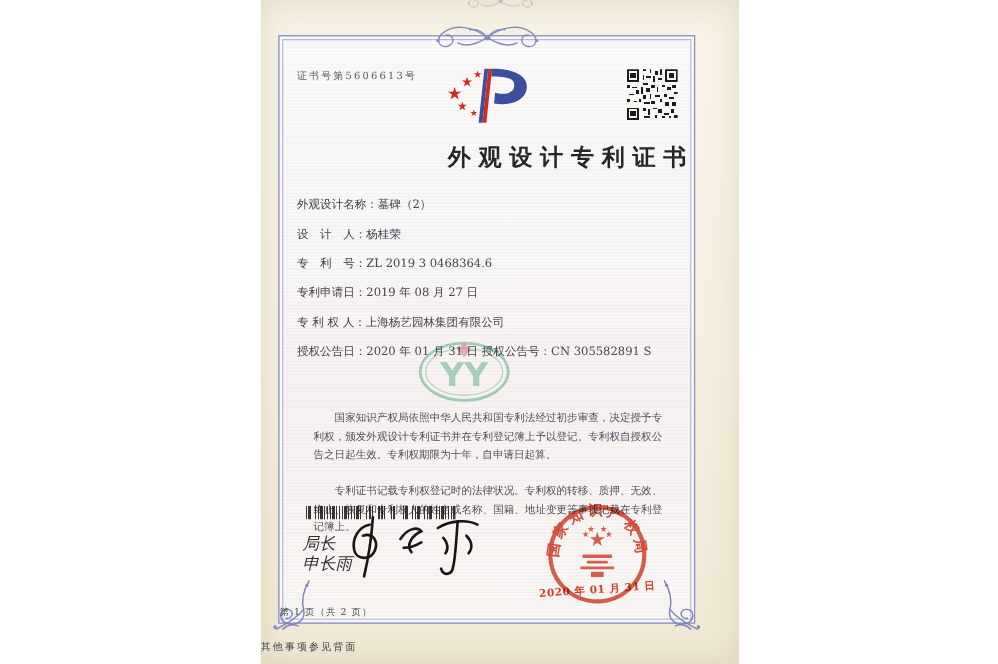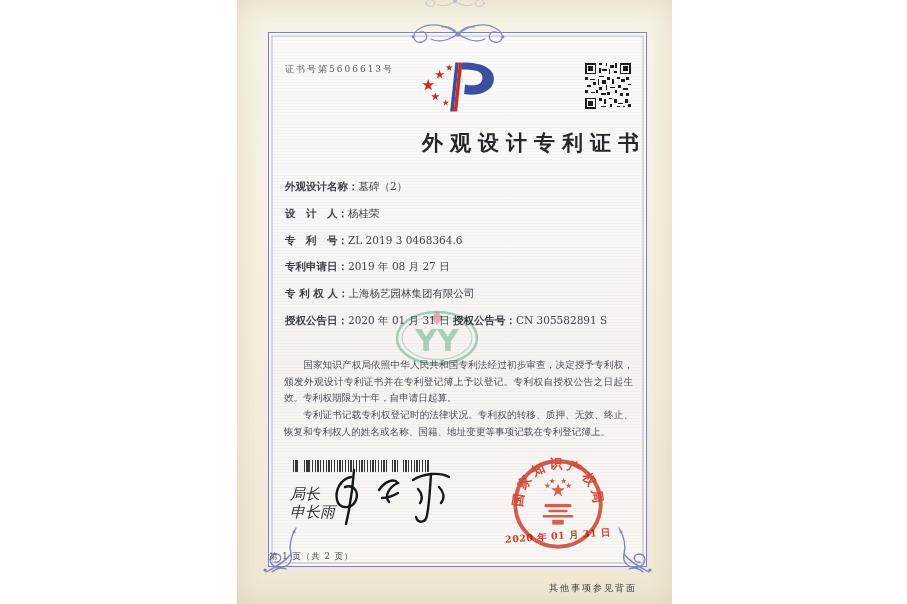--- a/index.html
+++ b/index.html
@@ -1,47 +1,47 @@
 <!DOCTYPE html>
 <html><head>
 <meta charset="utf-8">
 <style>
   html,body{margin:0;padding:0;}
   body{width:907px;height:604px;background:#ffffff;position:relative;overflow:hidden;
        font-family:"DejaVu Serif","Liberation Serif",serif;}
   .photo{position:absolute;left:237px;top:0;width:435px;height:604px;
          background:linear-gradient(180deg,#f6f1e2 0%,#f7f3e6 8%,#f5efdf 55%,#efe8d4 100%);
          box-shadow:inset 0 0 28px rgba(190,175,135,.35);overflow:hidden;}
-  .cert{position:absolute;left:31px;top:32px;width:377px;height:533px;
+  .cert{position:absolute;left:16px;top:32px;width:377px;height:533px;
         border:1.6px solid #7d81bb;box-shadow:inset 0 0 0 2.5px rgba(255,255,255,.9),inset 0 0 0 3.5px rgba(125,129,187,.55);
         background:
           repeating-linear-gradient(0deg,rgba(150,130,190,.05) 0 1px,rgba(0,0,0,0) 1px 3px),
           linear-gradient(180deg,#fbfaf8 0%,#f8f6f6 40%,#f7f2f0 62%,#f9f7f3 100%);}
   .certno{position:absolute;left:16px;top:30px;font-size:9px;letter-spacing:2px;color:#5a5a60;}
   .logo{position:absolute;left:50%;top:26px;transform:translateX(-50%);}
   .qr{position:absolute;right:15px;top:30px;width:46px;height:46px;}
   .title{position:absolute;left:0;right:0;top:96px;text-align:right;
          font-size:21px;font-weight:bold;letter-spacing:7px;color:#26262a;text-indent:7px;}
   .fields{position:absolute;left:16px;right:14px;top:146px;font-size:10.5px;color:#44444c;}
   .frow{height:26.8px;line-height:14px;white-space:nowrap;}
-  .frow .lab{color:#3f3f47;font-weight:bold;}
+  .frow .lab{color:#3f3f47;}
   .frow.dual .pair2{}
   .paras{position:absolute;left:15px;right:13px;top:324px;font-size:9.6px;line-height:1.74;
          color:#4e4e58;text-align:justify;}
-  .paras p{margin:0;text-indent:2em;}
+  .paras p{margin:16px;text-indent:2em;}
   .barcode{position:absolute;left:24px;top:427px;width:136px;height:12px;opacity:.88;
      background:repeating-linear-gradient(90deg,#1c1c1c 0 1px,transparent 1px 2px,#1c1c1c 2px 4.5px,transparent 4.5px 5.5px,#1c1c1c 5.5px 6px,transparent 6px 8.5px,#1c1c1c 8.5px 9px,transparent 9px 11px);}
   .signer{position:absolute;left:21px;top:452px;font-size:15px;color:#2e2e33;line-height:18px;font-style:italic;}
   .sig{position:absolute;left:58px;top:434px;}
   .seal{position:absolute;left:241px;top:423px;width:96px;height:96px;mix-blend-mode:multiply;opacity:.93;}
   .sealdate{position:absolute;left:236px;top:497px;width:106px;text-align:center;
             font-size:9.5px;font-weight:bold;color:#d4402c;transform:rotate(-4deg);
             mix-blend-mode:multiply;white-space:nowrap;letter-spacing:.5px;}
   .pagefoot{position:absolute;left:0;right:0;top:518px;font-size:8.5px;color:#46464c;letter-spacing:1px;}
-  .backnote{position:absolute;left:0;width:400px;top:582px;text-align:right;font-size:9px;
+  .backnote{position:absolute;left:0;width:400px;top:582px;text-align:left;font-size:9px;
             color:#3c3c40;letter-spacing:2px;}
   .wm{position:absolute;left:125px;top:268px;width:300px;height:72px;mix-blend-mode:multiply;}
   .wm .ring{position:absolute;left:0;top:6px;}
   .wm .wtxt{position:absolute;left:88px;top:2px;font-size:46px;font-weight:bold;line-height:64px;
             color:rgba(108,190,150,.52);letter-spacing:2px;white-space:nowrap;
             text-shadow:0 0 1px rgba(108,190,150,.35);}
   .topflourish{position:absolute;left:50%;top:-13px;transform:translateX(-50%);}
   .ghostflourish{position:absolute;left:50%;top:-9px;transform:translateX(-50%);opacity:.45;}
   .cornerFL{position:absolute;}
   .cfl-bl{left:-9px;bottom:-8px;}

